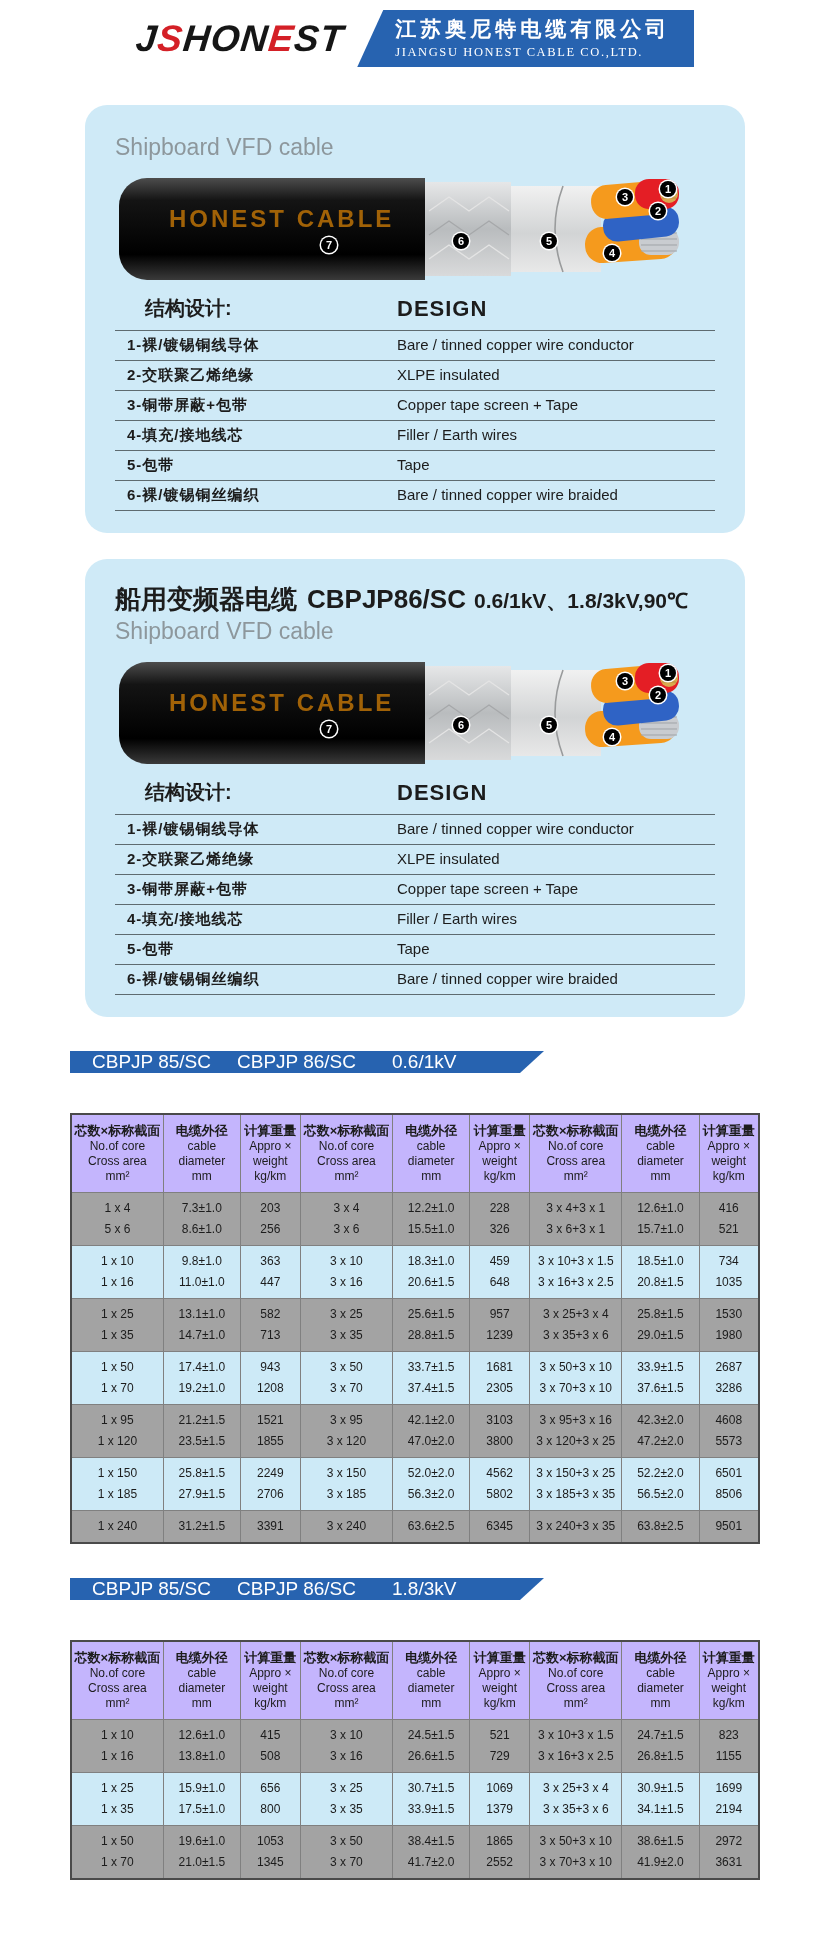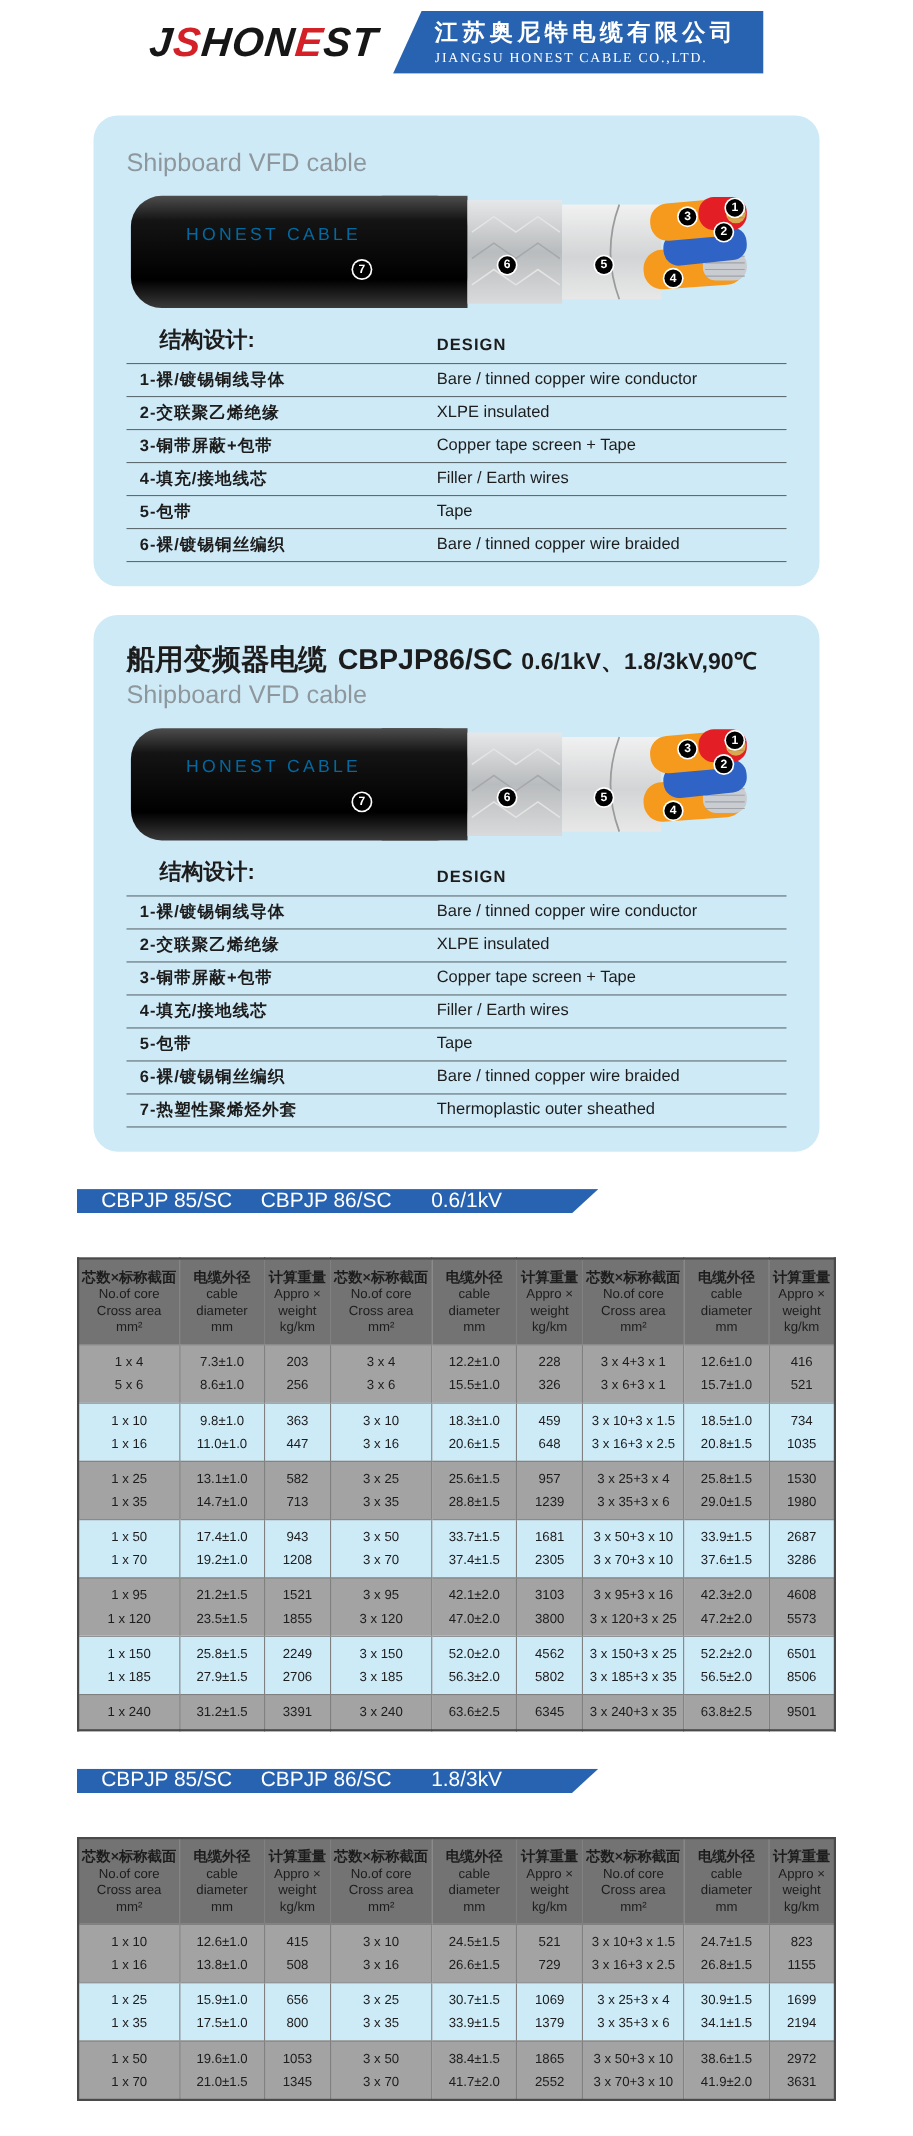--- a/index.html
+++ b/index.html
@@ -15,47 +15,47 @@
 
   
   .card{width:600px;margin:26px auto 0;background:#cfeaf7;border-radius:22px;padding:26px 30px 22px;}
   .card h2{margin:0;font-size:26px;line-height:1.15;white-space:nowrap;}
   .card h2 .model{margin-left:10px;}
   .card h2 .rating{font-size:21px;margin-left:8px;}
   .subtitle{color:#8d979c;font-size:23px;margin-top:3px;}
 
   .cable{position:relative;width:562px;height:104px;margin:16px 0 10px 2px;}
   .cable svg{display:block;}
-  .cable-brand{position:absolute;left:52px;top:28px;color:#0369a1;font-size:16px;font-weight:400;letter-spacing:3px;}
+  .cable-brand{position:absolute;left:52px;top:28px;color:#a16207;font-size:24px;font-weight:700;letter-spacing:3px;}
   .badge{position:absolute;width:16px;height:16px;border-radius:50%;background:#000;color:#fff;font-size:11px;line-height:16px;text-align:center;box-shadow:0 0 0 1.5px #fff;font-weight:bold;}
   .bm1{left:543px;top:4px;}  .bm2{left:533px;top:26px;}  .bm3{left:500px;top:12px;}
   .bm4{left:487px;top:68px;} .bm5{left:424px;top:56px;}  .bm6{left:336px;top:56px;}
   .bm7{left:204px;top:60px;}
 
   .design{margin-top:10px;}
   .design-head{display:grid;grid-template-columns:47% 53%;align-items:end;padding:4px 0 8px;border-bottom:1px solid #5e6b70;}
   .design-head .dh-cn{font-size:20px;font-weight:bold;padding-left:30px;}
-  .design-head .dh-en{font-size:15px;font-weight:bold;letter-spacing:1px;}
+  .design-head .dh-en{font-size:22px;font-weight:bold;letter-spacing:1px;}
   .drow{display:grid;grid-template-columns:47% 53%;padding:5px 0;border-bottom:1px solid #5e6b70;}
   .drow .dcn{font-size:15px;font-weight:bold;padding-left:12px;letter-spacing:1px;}
   .drow .den{font-size:15px;}
 
   
   .band-row{width:690px;margin:34px auto 0;display:flex;align-items:flex-start;height:44px;}
   .band{background:#2763b0;color:#fff;width:452px;display:flex;align-items:center;padding-left:22px;font-size:19px;clip-path:polygon(0 0,100% 0,calc(100% - 24px) 100%,0 100%);}
   .band span{margin-right:26px;white-space:nowrap;}
   .band .voltage{margin-left:10px;}
   .band-slash{width:30px;background:#2763b0;transform:skewX(-28deg);margin-left:12px;}
 
   
   .spec{width:690px;margin:18px auto 0;border-collapse:collapse;table-layout:fixed;border:2px solid #4a4a4a;}
   .spec col.c-area{width:13.4%;} .spec col.c-dia{width:11.2%;} .spec col.c-wt{width:8.7%;}
   .spec th,.spec td{border-left:1px solid #808080;text-align:center;vertical-align:middle;padding:0;}
   .spec th:first-child,.spec td:first-child{border-left:none;}
-  .spec thead th{border-bottom:1px solid #808080;padding:8px 1px;background:#737373;}
+  .spec thead th{border-bottom:1px solid #808080;padding:8px 1px;background:#c4b5fd;}
   .spec thead .hcn{font-size:13px;font-weight:bold;line-height:16px;white-space:nowrap;}
   .spec thead .hen{font-size:12px;font-weight:normal;line-height:15px;}
   .spec tbody tr{border-top:1px solid #808080;background:#a3a3a3;}
   .spec tbody tr:first-child{border-top:none;}
   .spec tbody tr.alt{background:#cdeaf7;}
   .spec td{padding:5px 1px;}
   .spec td div{font-size:12px;line-height:21px;white-space:nowrap;}
 </style>
 </head>
 <body>
@@ -249,24 +249,20 @@
               <span class="den">Filler / Earth wires</span>
             </div>
             <div class="drow">
               <span class="dcn">5-包带</span>
               <span class="den">Tape</span>
             </div>
             <div class="drow">
               <span class="dcn">6-裸/镀锡铜丝编织</span>
               <span class="den">Bare / tinned copper wire braided</span>
             </div>
-            <div class="drow">
-              <span class="dcn">7-热塑性聚烯烃外套</span>
-              <span class="den">Thermoplastic outer sheathed</span>
-            </div>
           </div>
       </div>
     </section>
   </div>
 
   <div id="tables">
     <div>
       <div class="band-row">
         <div class="band">
           <span>CBPJP 85/SC</span>

